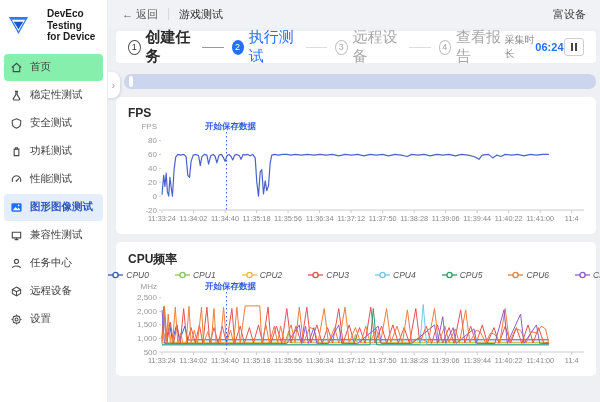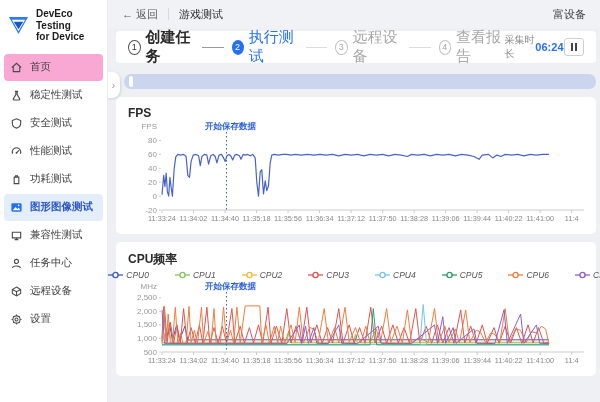--- a/index.html
+++ b/index.html
@@ -1,26 +1,26 @@
 <!DOCTYPE html>
 <html><head>
 <meta charset="utf-8">
 <style>
   * { margin:0; padding:0; box-sizing:border-box; }
   html,body { width:600px; height:402px; font-family:"Liberation Sans",sans-serif; }
   #app { position:relative; width:600px; height:402px; background:#eef0f4; overflow:hidden; }
 
   
   #sidebar { position:absolute; left:0; top:0; width:108px; height:402px; background:#fff; border-right:1px solid #ececec; z-index:10; }
-  .logo-row { display:flex; align-items:center; gap:7px; padding:8px 6px 6px 8px; }
+  .logo-row { display:flex; align-items:center; gap:18px; padding:8px 6px 6px 8px; }
   .logo-mark { width:21px; height:21px; flex:0 0 auto; }
   .logo-text { font-size:10px; font-weight:bold; color:#1b1b1b; line-height:1.15; }
   .nav { padding:4px 4px; }
   .nav-item { display:flex; align-items:center; gap:7px; height:27px; padding:0 6px; margin:1px 0; border-radius:4px; color:#404040; font-size:10.5px; cursor:pointer; }
-  .nav-item:first-child { background:#f9a8d4; }
+  .nav-item:first-child { background:#86efac; }
   .nav-item .nicon { width:13px; height:13px; display:flex; align-items:center; color:#4a4a4a; }
   .nav-item.active { background:#e4eefb; color:#2a56c6; font-weight:bold; }
   .nav-item.active .nicon { color:#2470f5; }
   .nicon svg { width:13px; height:13px; }
 
   
   #topbar { position:absolute; left:108px; top:0; right:0; height:28px; background:#f1f2f5; display:flex; align-items:center; padding:0 14px; font-size:11px; }
   .back-link { color:#5a5a5a; display:flex; align-items:center; gap:3px; cursor:pointer; }
   .tb-divider { width:1px; height:12px; background:#d8d8d8; margin:0 10px; }
   .tb-title { color:#2b2b2b; }
@@ -96,33 +96,33 @@
           <span class="nicon">
             <svg viewBox="0 0 14 14">
               <path d="M7 2 L11.5 3.8 V7 C11.5 9.8 9.6 11.2 7 12 C4.4 11.2 2.5 9.8 2.5 7 V3.8 Z" fill="none" stroke="currentColor" stroke-width="1.2"></path>
             </svg>
           </span>
           <span>安全测试</span>
         </div>
         <div class="nav-item">
           <span class="nicon">
             <svg viewBox="0 0 14 14">
+              <path d="M4.5 4.5 H9.5 V11.5 H4.5 Z M6 4.5 V3 H8 V4.5" fill="none" stroke="currentColor" stroke-width="1.2"></path>
+            </svg>
+          </span>
+          <span>功耗测试</span>
+        </div>
+        <div class="nav-item">
+          <span class="nicon">
+            <svg viewBox="0 0 14 14">
               <path d="M2.8 9.5 A4.6 4.6 0 1 1 11.2 9.5 M7 8.5 L9.8 5.7" fill="none" stroke="currentColor" stroke-width="1.2"></path>
               <circle cx="7" cy="8.5" r="0.9" fill="currentColor"></circle>
             </svg>
           </span>
           <span>性能测试</span>
-        </div>
-        <div class="nav-item">
-          <span class="nicon">
-            <svg viewBox="0 0 14 14">
-              <path d="M4.5 4.5 H9.5 V11.5 H4.5 Z M6 4.5 V3 H8 V4.5" fill="none" stroke="currentColor" stroke-width="1.2"></path>
-            </svg>
-          </span>
-          <span>功耗测试</span>
         </div>
         <div class="nav-item active">
           <span class="nicon">
             <svg viewBox="0 0 14 14">
               <rect x="1.5" y="2.5" width="11" height="9" rx="1.2" fill="currentColor"></rect>
               <path d="M3 10 L6 6.5 L8 8.5 L9.5 7 L11 10 Z" fill="#ffffff"></path>
               <circle cx="9.3" cy="4.8" r="0.9" fill="#ffffff"></circle>
             </svg>
           </span>
           <span>图形图像测试</span>

